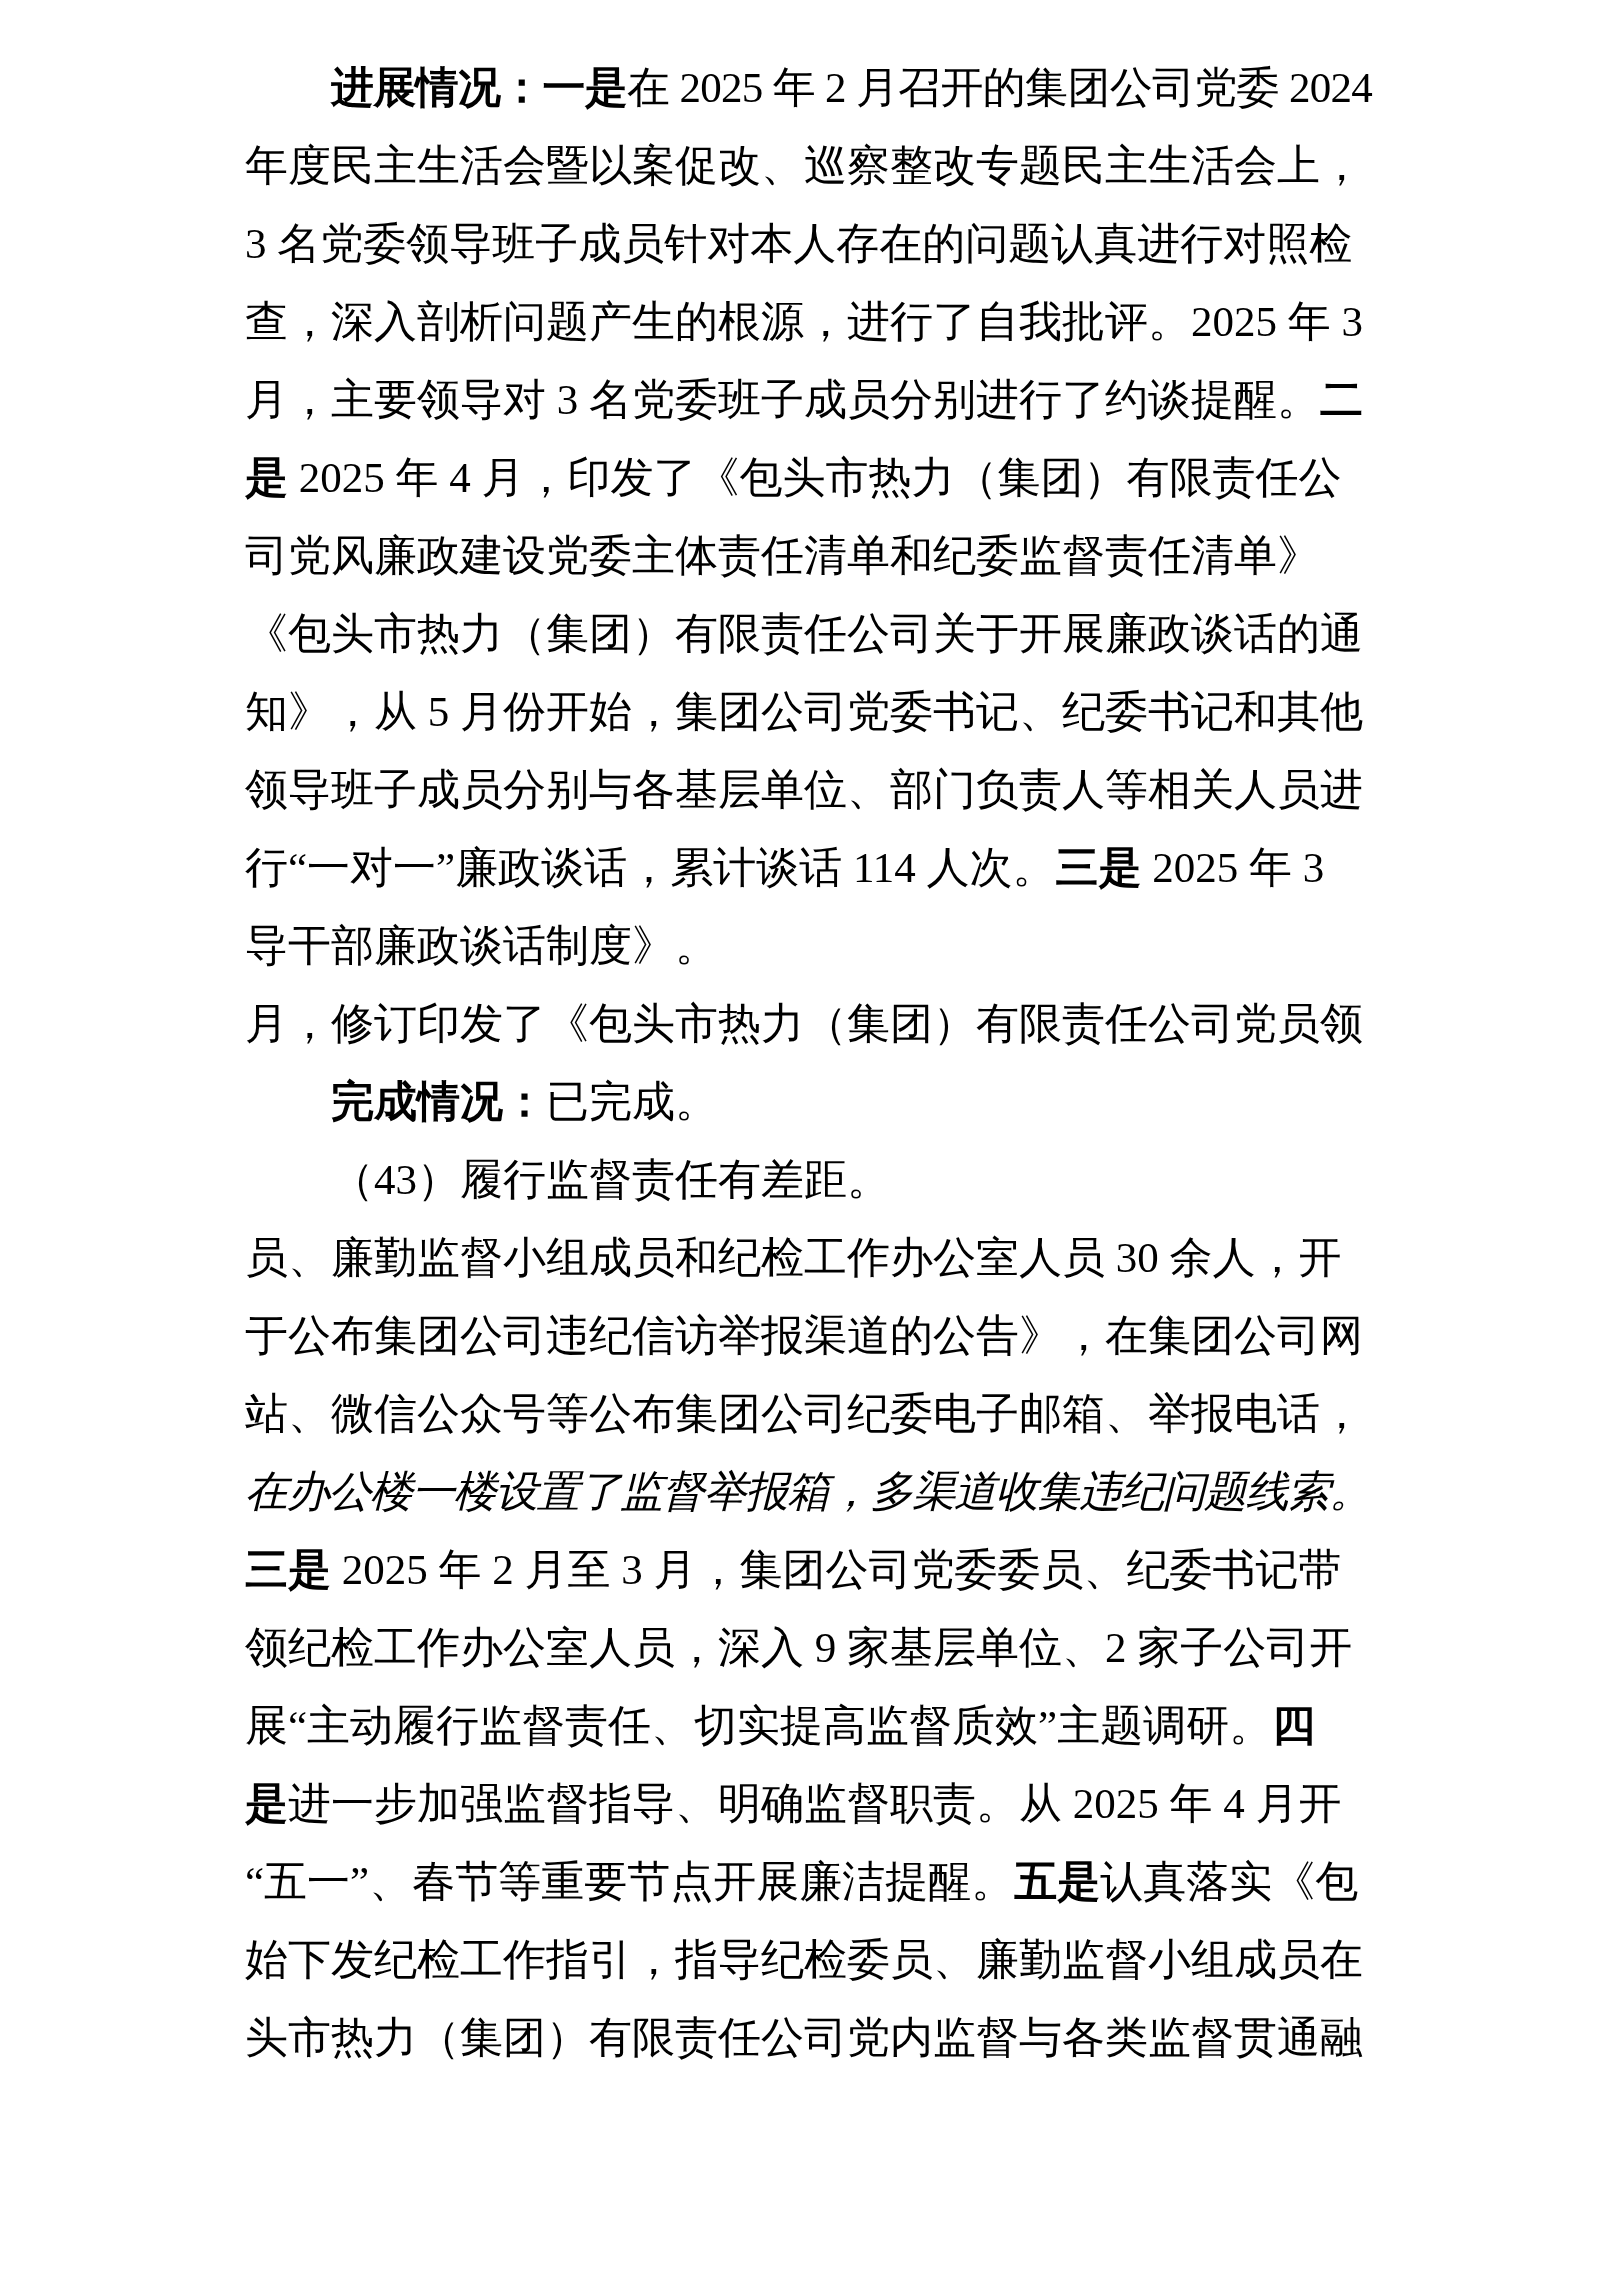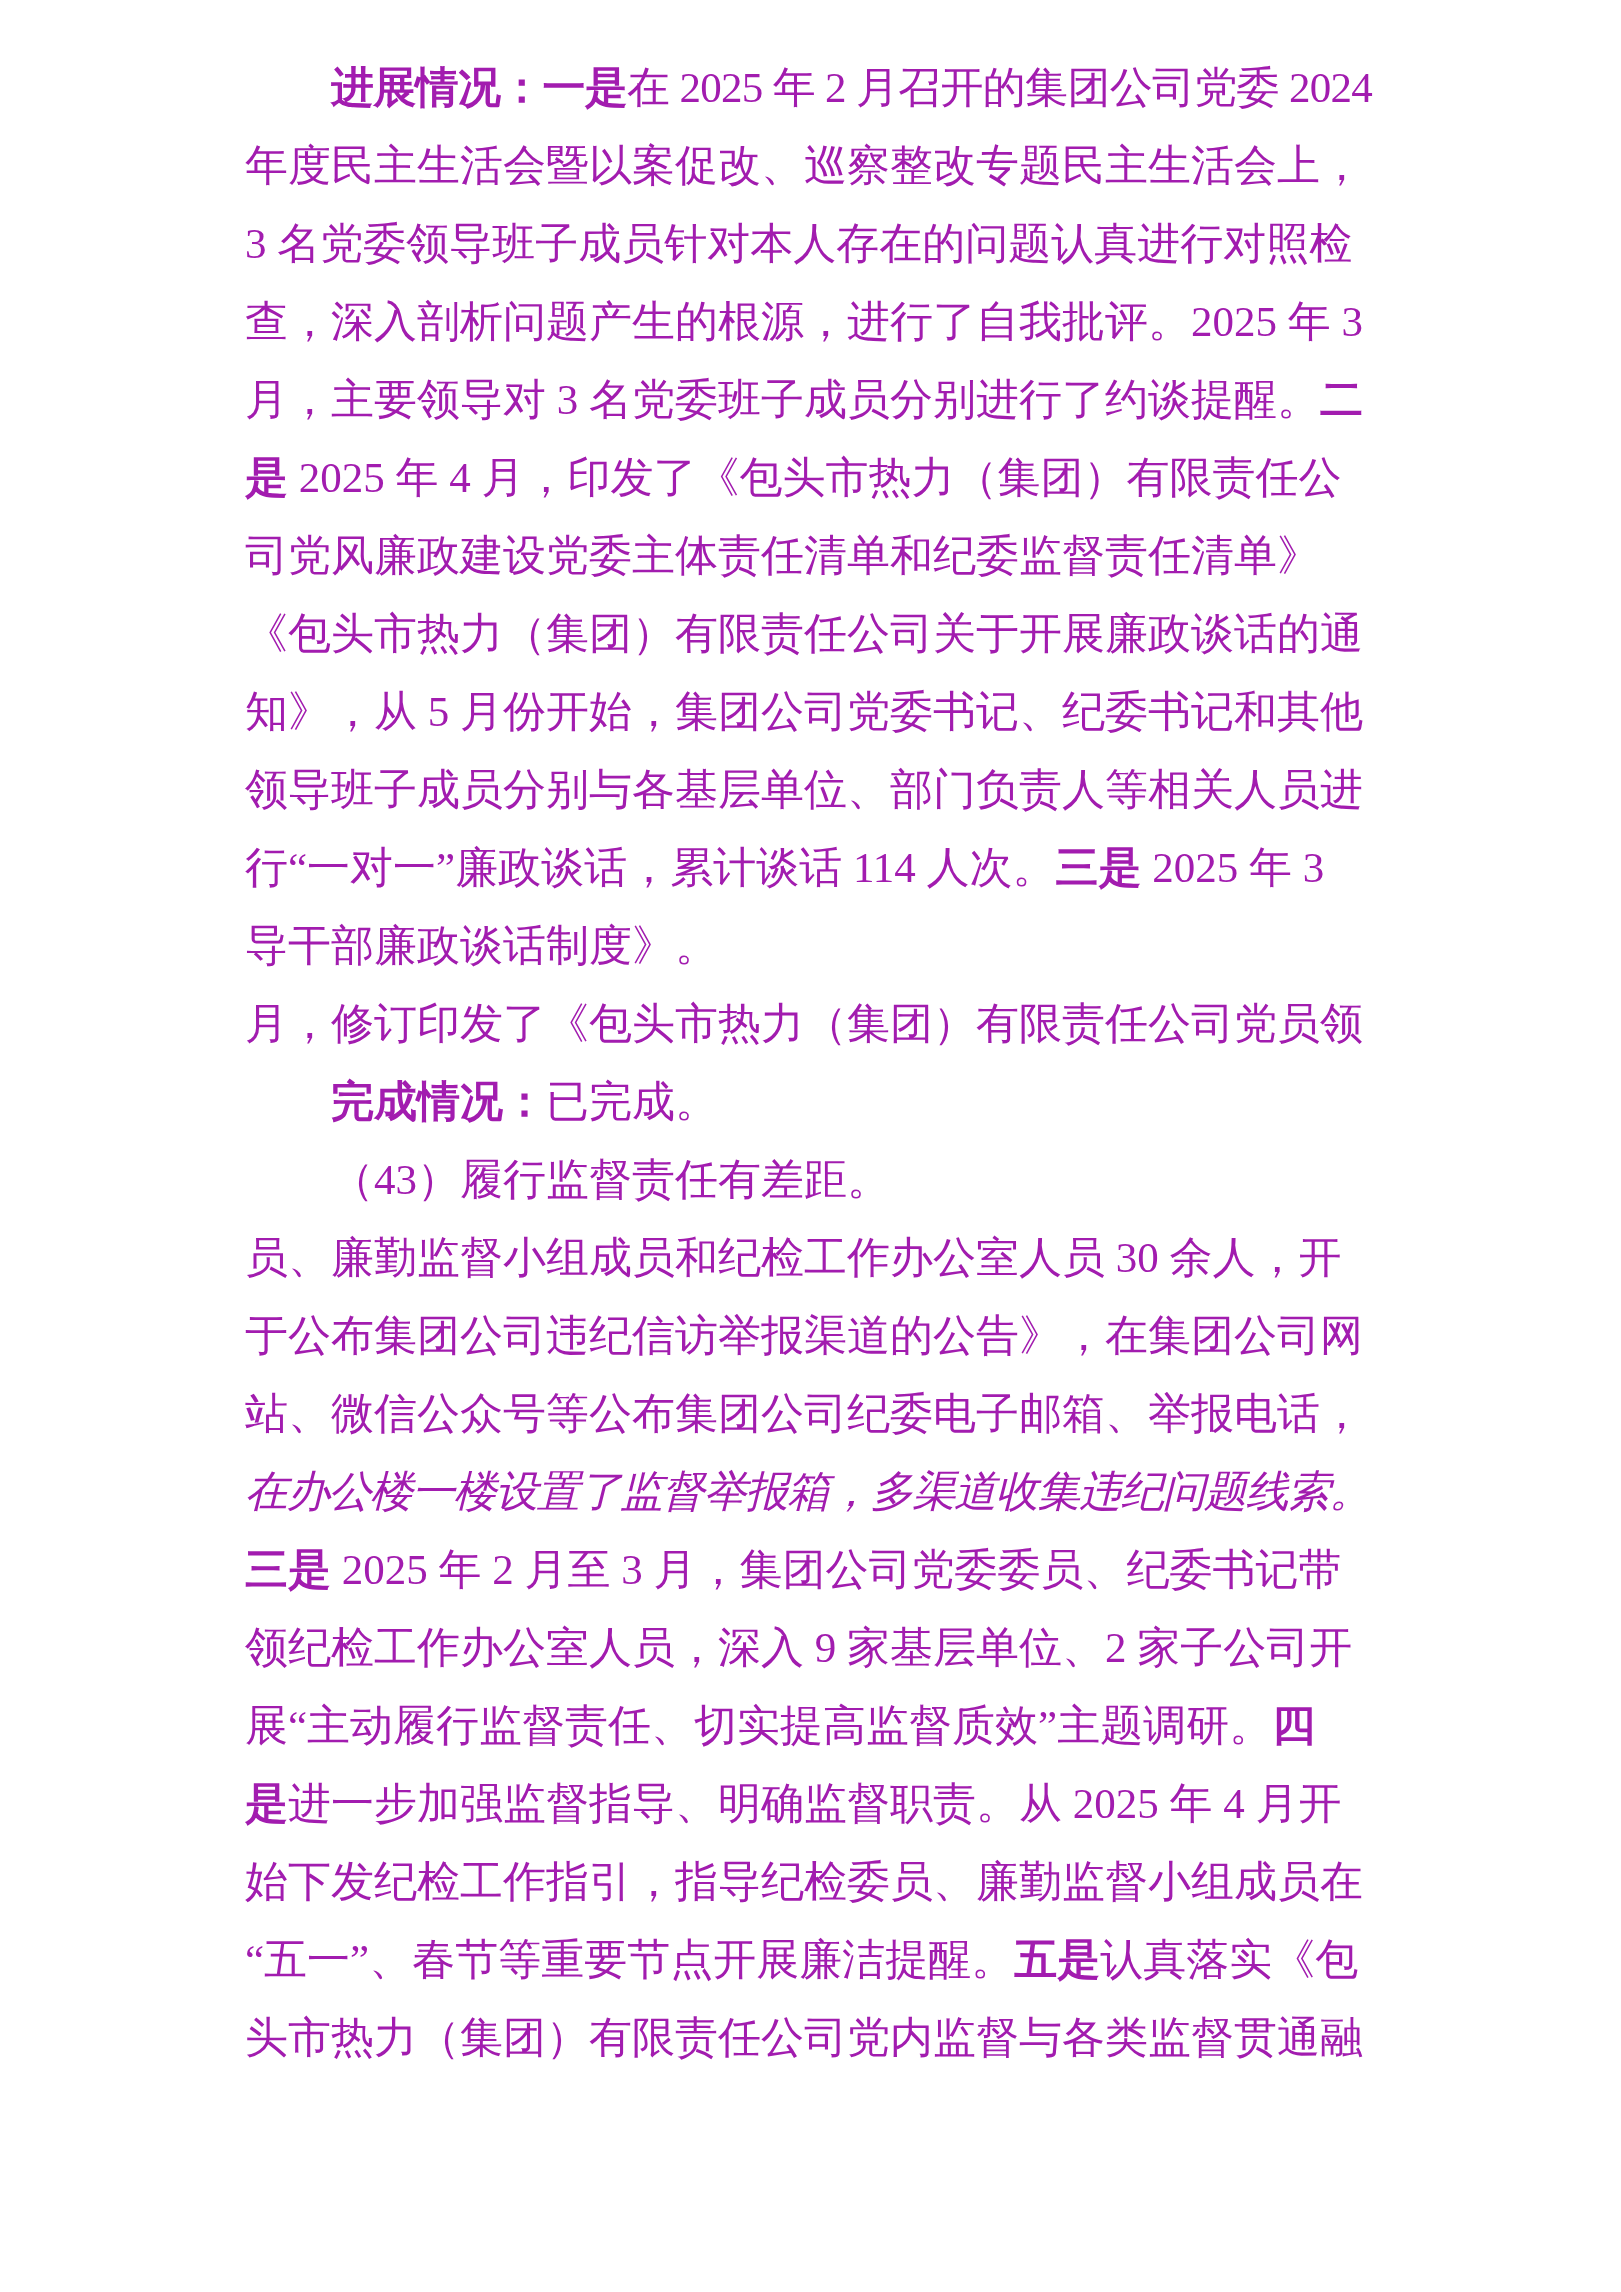--- a/index.html
+++ b/index.html
@@ -22,21 +22,21 @@
     top: 49px;
     width: 1129px;
   }
   .line {
     display: block;
     height: 78px;
     line-height: 78px;
     font-size: 43px;
     white-space: nowrap;
     text-align: left;
-    color: #a21caf;
+    color: #000000;
   }
   .line.indent {
     text-indent: 86px;
   }
   .run { font-weight: normal; }
   .run.b { font-weight: bold; }
 </style>
 </head>
 <body>
 
@@ -58,18 +58,18 @@
       <div class="line indent"><span class="run b">完成情况：</span><span class="run">已完成。</span></div>
       <div class="line indent"><span class="run">（43）履行监督责任有差距。</span></div>
       <div class="line" style="letter-spacing: 0px;"><span class="run">员、廉勤监督小组成员和纪检工作办公室人员 30 余人，开</span></div>
       <div class="line" style="letter-spacing: 0px;"><span class="run">于公布集团公司违纪信访举报渠道的公告》，在集团公司网</span></div>
       <div class="line" style="letter-spacing: 0px;"><span class="run">站、微信公众号等公布集团公司纪委电子邮箱、举报电话，</span></div>
       <div class="line" style="letter-spacing: -1.3px; font-style: italic;"><span class="run">在办公楼一楼设置了监督举报箱，多渠道收集违纪问题线索。</span></div>
       <div class="line" style="letter-spacing: 0px;"><span class="run b">三是</span><span class="run"> 2025 年 2 月至 3 月，集团公司党委委员、纪委书记带</span></div>
       <div class="line" style="letter-spacing: 0px;"><span class="run">领纪检工作办公室人员，深入 9 家基层单位、2 家子公司开</span></div>
       <div class="line" style="letter-spacing: 0px;"><span class="run">展“主动履行监督责任、切实提高监督质效”主题调研。</span><span class="run b">四</span></div>
       <div class="line" style="letter-spacing: 0px;"><span class="run b">是</span><span class="run">进一步加强监督指导、明确监督职责。从 2025 年 4 月开</span></div>
+      <div class="line" style="letter-spacing: 0px;"><span class="run">“五一”、春节等重要节点开展廉洁提醒。</span><span class="run b">五是</span><span class="run">认真落实《包</span></div>
       <div class="line" style="letter-spacing: 0px;"><span class="run">始下发纪检工作指引，指导纪检委员、廉勤监督小组成员在</span></div>
-      <div class="line" style="letter-spacing: 0px;"><span class="run">“五一”、春节等重要节点开展廉洁提醒。</span><span class="run b">五是</span><span class="run">认真落实《包</span></div>
       <div class="line" style="letter-spacing: 0px;"><span class="run">头市热力（集团）有限责任公司党内监督与各类监督贯通融</span></div>
     </div>
 </div>
 
 
 </body></html>

